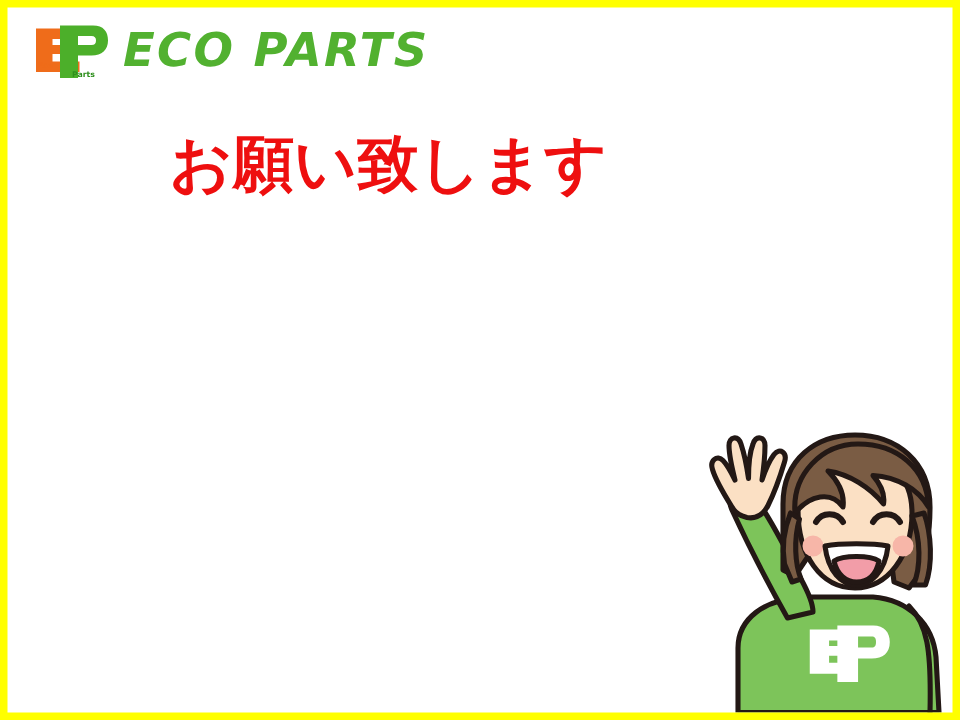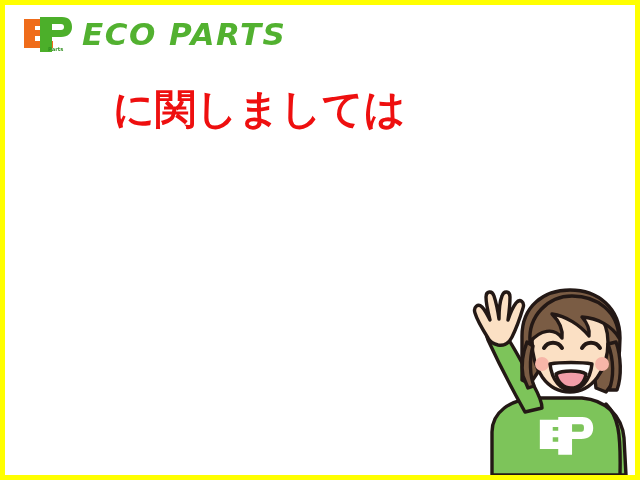--- a/index.html
+++ b/index.html
@@ -115,21 +115,21 @@
     <div id="brand-word">ECO PARTS</div>
   </div>
 
   <div id="copy">
 
 
     <div class="gap"></div>
 
     <div class="block-two">
       <div class="line">
-        <span class="seg-red">に関しましては</span>
+        <span class="seg-red">お願い致します</span>
       </div>
     </div>
 
   </div>
 
   <div id="mascot">
     <svg viewBox="0 0 205 195" xmlns="http://www.w3.org/2000/svg" aria-hidden="true">
       <g stroke="#231815" stroke-width="3.4" stroke-linejoin="round" stroke-linecap="round">
 
         <path d="M62 195 L62 152 C62 132 80 120 104 118 L152 118 C176 120 192 136 194 158 L196 195 Z" fill="#7dc45a"></path>

